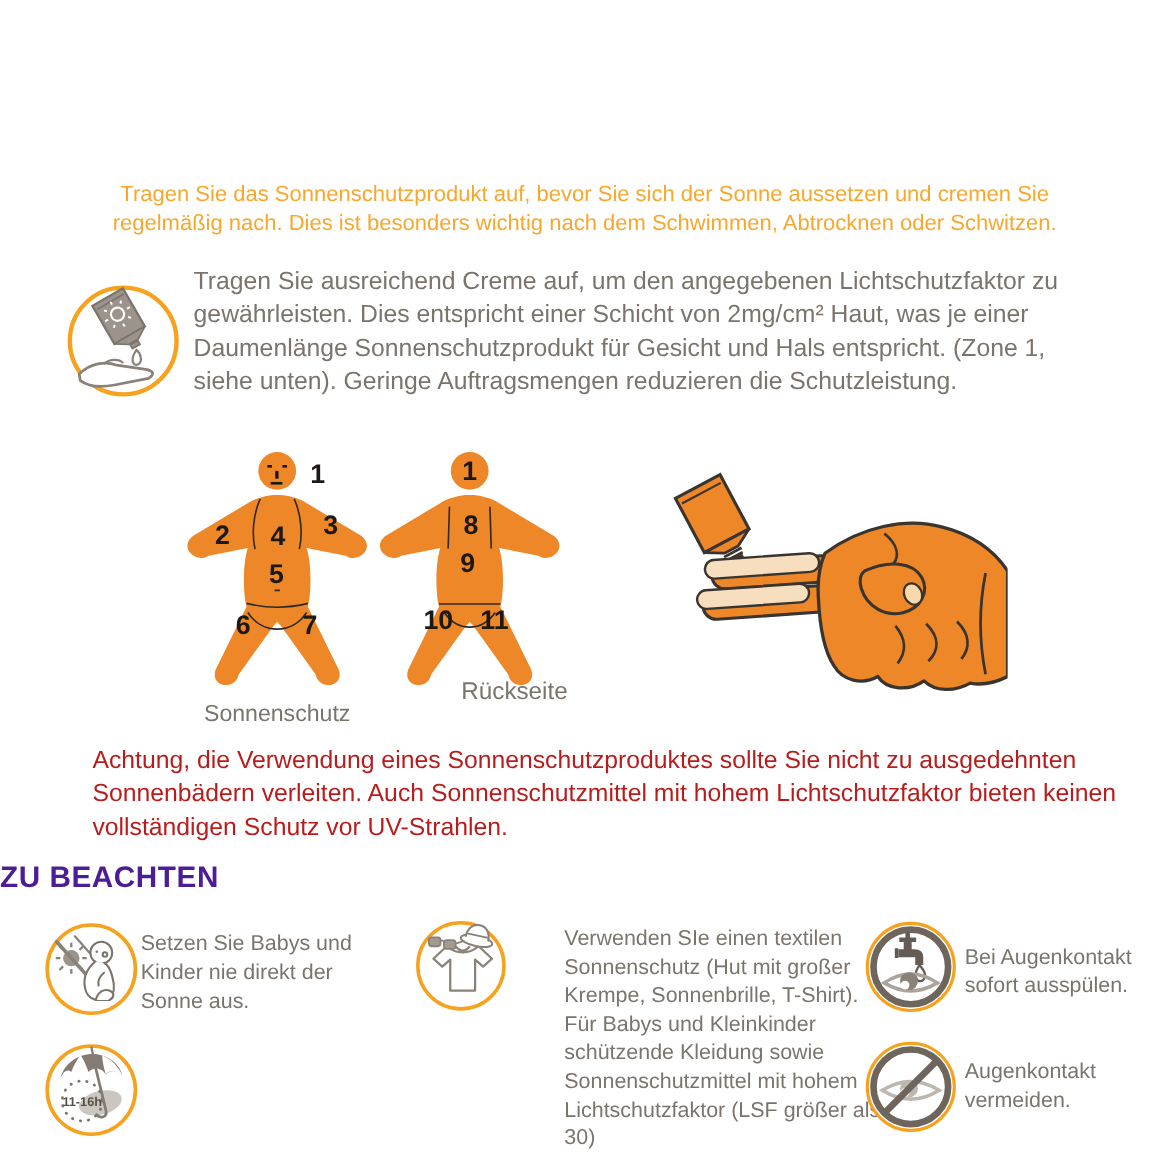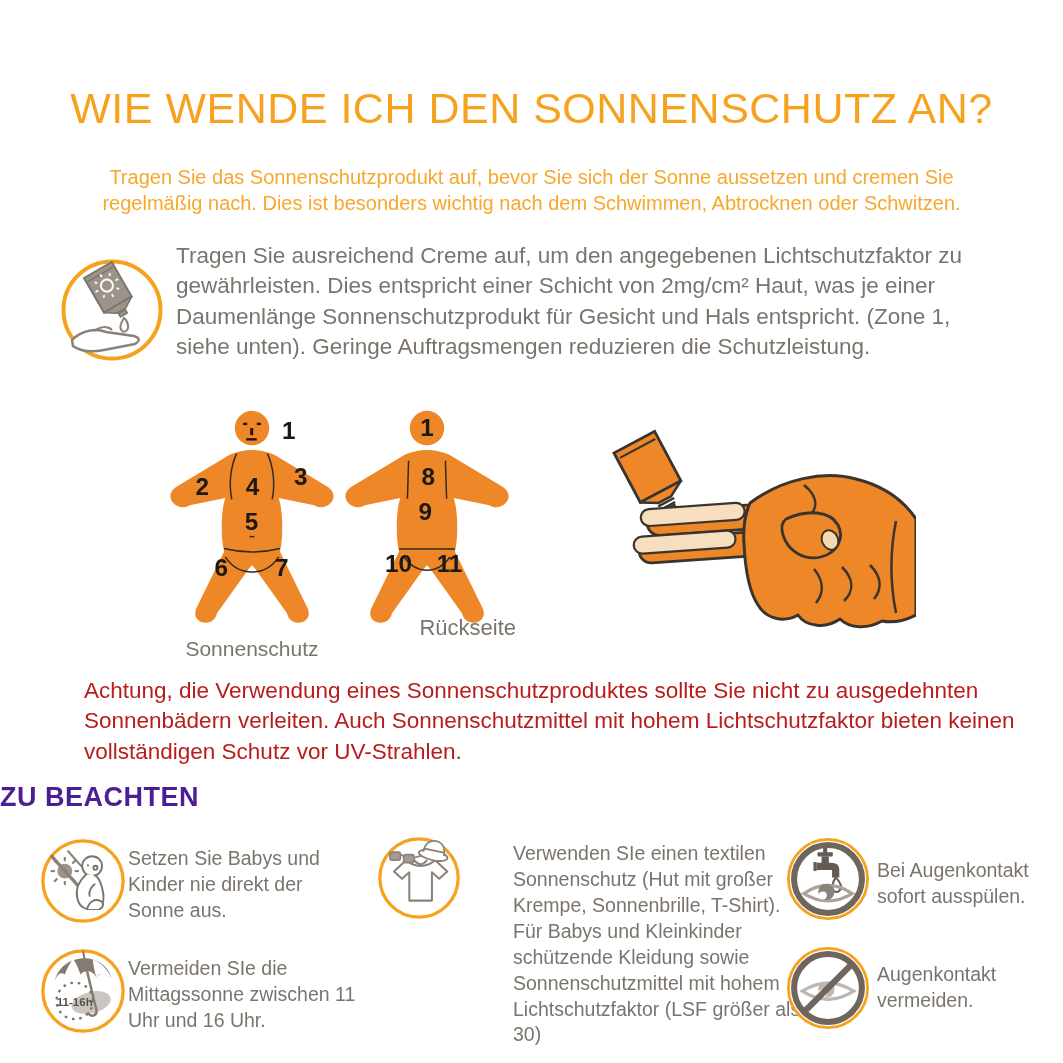--- a/index.html
+++ b/index.html
@@ -32,21 +32,20 @@
   .t2 { top:956px; left:128px; width:238px; }
   .t3 { top:841px; left:469px; width:300px;margin-left:44px; }
   .t4 { top:858px; left:877px; width:190px; }
   .t5 { top:962px; left:877px; width:190px; }
 </style>
 </head>
 <body>
 
 <div class="page">
 
-  <h1 class="abs title">WIE WENDE ICH DEN SONNENSCHUTZ AN?</h1>
 
   <p class="abs intro">Tragen Sie das Sonnenschutzprodukt auf, bevor Sie sich der Sonne aussetzen und cremen Sie regelmäßig nach. Dies ist besonders wichtig nach dem Schwimmen, Abtrocknen oder Schwitzen.</p>
 
   <svg class="abs apply-icon" viewBox="0 0 104 104">
     <circle cx="52" cy="52" r="48.5" fill="#fff" stroke="#F6A21F" stroke-width="4"></circle>
     <g transform="translate(24,20) rotate(-30)">
       <rect x="0" y="0" width="32" height="40" fill="#9C948B" stroke="#7B746C" stroke-width="2"></rect>
       <line x1="2" y1="5" x2="30" y2="5" stroke="#7B746C" stroke-width="1.5"></line>
       <path d="M 0 40 L 32 40 L 21 47 L 11 47 Z" fill="#9C948B" stroke="#7B746C" stroke-width="1.5" stroke-linejoin="round"></path>
       <rect x="12" y="48" width="8" height="4" fill="#9C948B" stroke="#7B746C" stroke-width="1.5"></rect>
@@ -196,21 +195,20 @@
     <text x="42" y="70" font-family="Liberation Sans, sans-serif" font-weight="bold" font-size="14" fill="#57504A" text-anchor="middle">11-16h</text>
     <g>
       <path d="M 18 40 C 22 20 44 8 64 14 C 76 18 84 26 86 36 C 80 30 72 30 68 35 C 64 27 54 26 49 32 C 44 25 34 25 30 32 C 25 28 20 33 18 40 Z" fill="#847B72"></path>
       <path d="M 40 13 C 36 19 32 26 30 32 C 34 27 42 27 49 32 C 46 24 43 17 40 13 Z" fill="#fff"></path>
       <path d="M 64 14 C 64 20 66 28 68 35 C 71 30 78 30 86 36 C 82 26 74 18 64 14 Z" fill="#fff"></path>
       <line x1="52" y1="4" x2="54" y2="14" stroke="#847B72" stroke-width="2.5"></line>
       <line x1="54" y1="16" x2="68" y2="74" stroke="#847B72" stroke-width="3"></line>
       <path d="M 68 74 C 70 82 62 84 58 79" fill="none" stroke="#847B72" stroke-width="3" stroke-linecap="round"></path>
     </g>
   </svg>
-  <p class="abs note-text t2">Vermeiden SIe die Mittagssonne zwischen 11 Uhr und 16 Uhr.</p>
 
   <svg class="abs icon3" viewBox="0 0 104 104">
     <circle cx="52" cy="52" r="48.5" fill="#fff" stroke="#F6A21F" stroke-width="4"></circle>
     <g stroke="#8A8178" stroke-width="2.5" stroke-linejoin="round" fill="#fff">
       <path d="M 36 30 L 21 44 L 31 53 L 40 45 L 40 80 L 68 80 L 68 45 L 77 53 L 87 44 L 72 30 C 66 35 60 37 54 37 C 48 37 42 35 36 30 Z"></path>
       <path d="M 46 30 Q 54 40 62 30" fill="none"></path>
     </g>
     <g transform="rotate(12 70 22)" stroke="#8A8178" fill="#fff">
       <ellipse cx="70" cy="24" rx="18" ry="6" stroke-width="2.3"></ellipse>
       <path d="M 57 22 C 57 12 62 6 70 6 C 78 6 83 12 83 22" stroke-width="2.3"></path>

